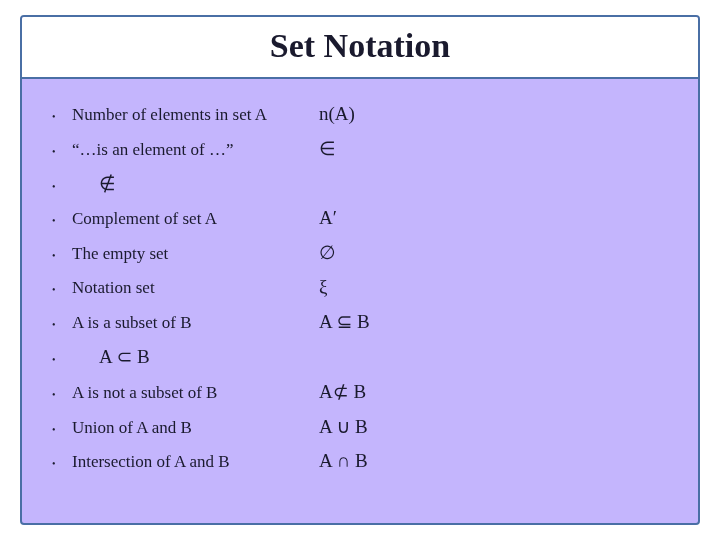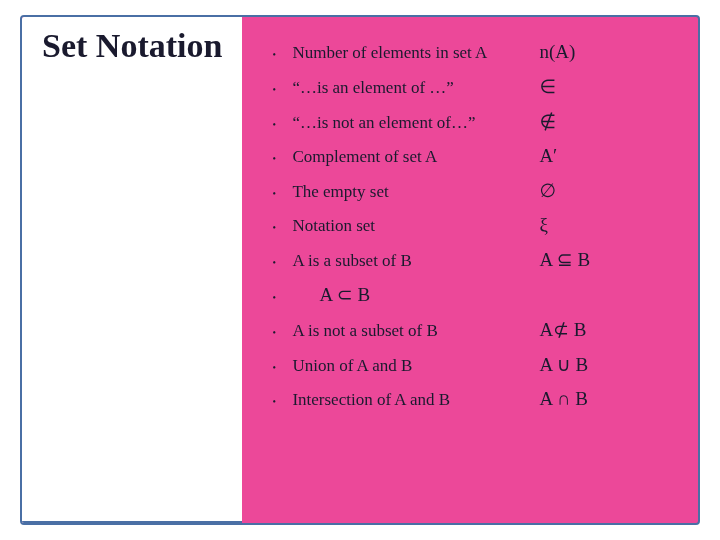--- a/index.html
+++ b/index.html
@@ -12,23 +12,23 @@
       align-items: center;
       justify-content: center;
       font-family: 'Times New Roman', Times, serif;
     }
 
     .slide-container {
       width: 680px;
       height: 510px;
       border: 2px solid #4a6fa5;
       border-radius: 4px;
-      background: #ec4899;
+      background: #c4b5fd;
       display: flex;
-      flex-direction: row;
+      flex-direction: column;
       overflow: hidden;
     }
 
     .slide-header {
       background: #fff;
       border-bottom: 2px solid #4a6fa5;
       padding: 10px 20px 12px 20px;
       text-align: center;
     }
 
@@ -88,21 +88,20 @@
         <span class="description">Number of elements in set A</span>
         <span class="notation-symbol">n(A)</span>
       </div>
       <div class="notation-row">
         <span class="bullet">•</span>
         <span class="description">“…is an element of …”</span>
         <span class="notation-symbol">∈</span>
       </div>
       <div class="notation-row">
         <span class="bullet">•</span>
-        <span class="description">“…is not an element of…”</span>
         <span class="notation-symbol">∉</span>
       </div>
       <div class="notation-row">
         <span class="bullet">•</span>
         <span class="description">Complement of set A</span>
         <span class="notation-symbol">A′</span>
       </div>
       <div class="notation-row">
         <span class="bullet">•</span>
         <span class="description">The empty set</span>

